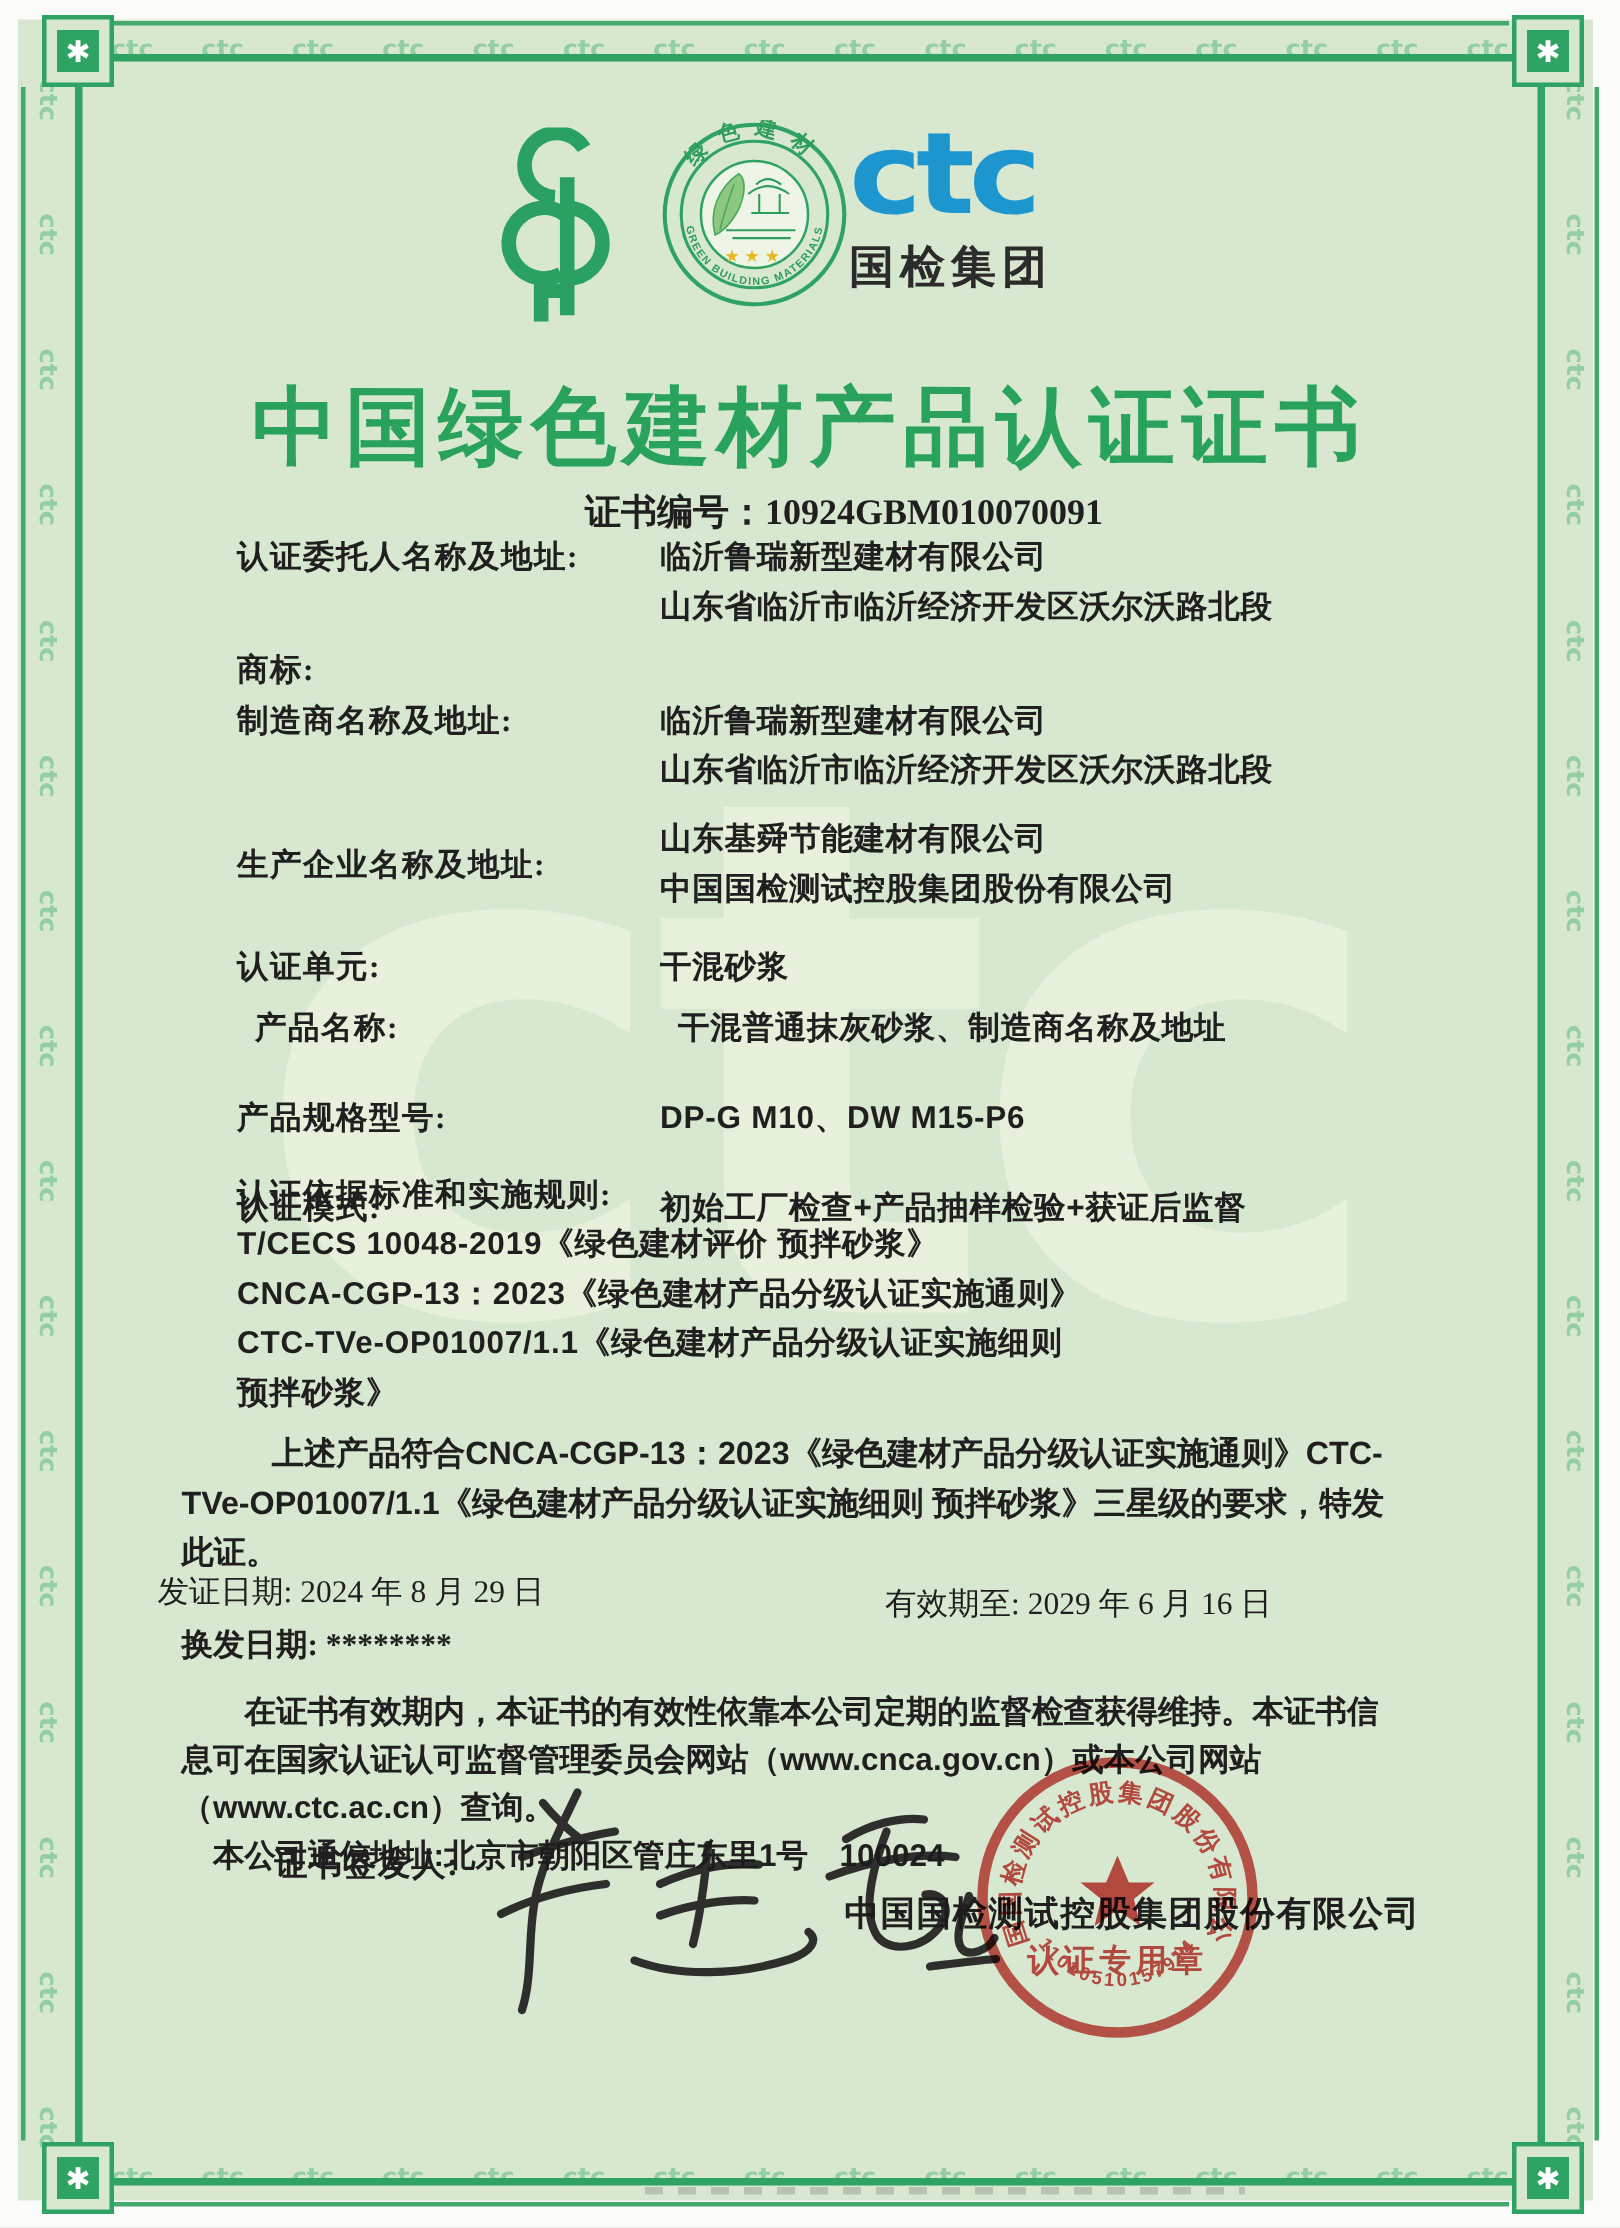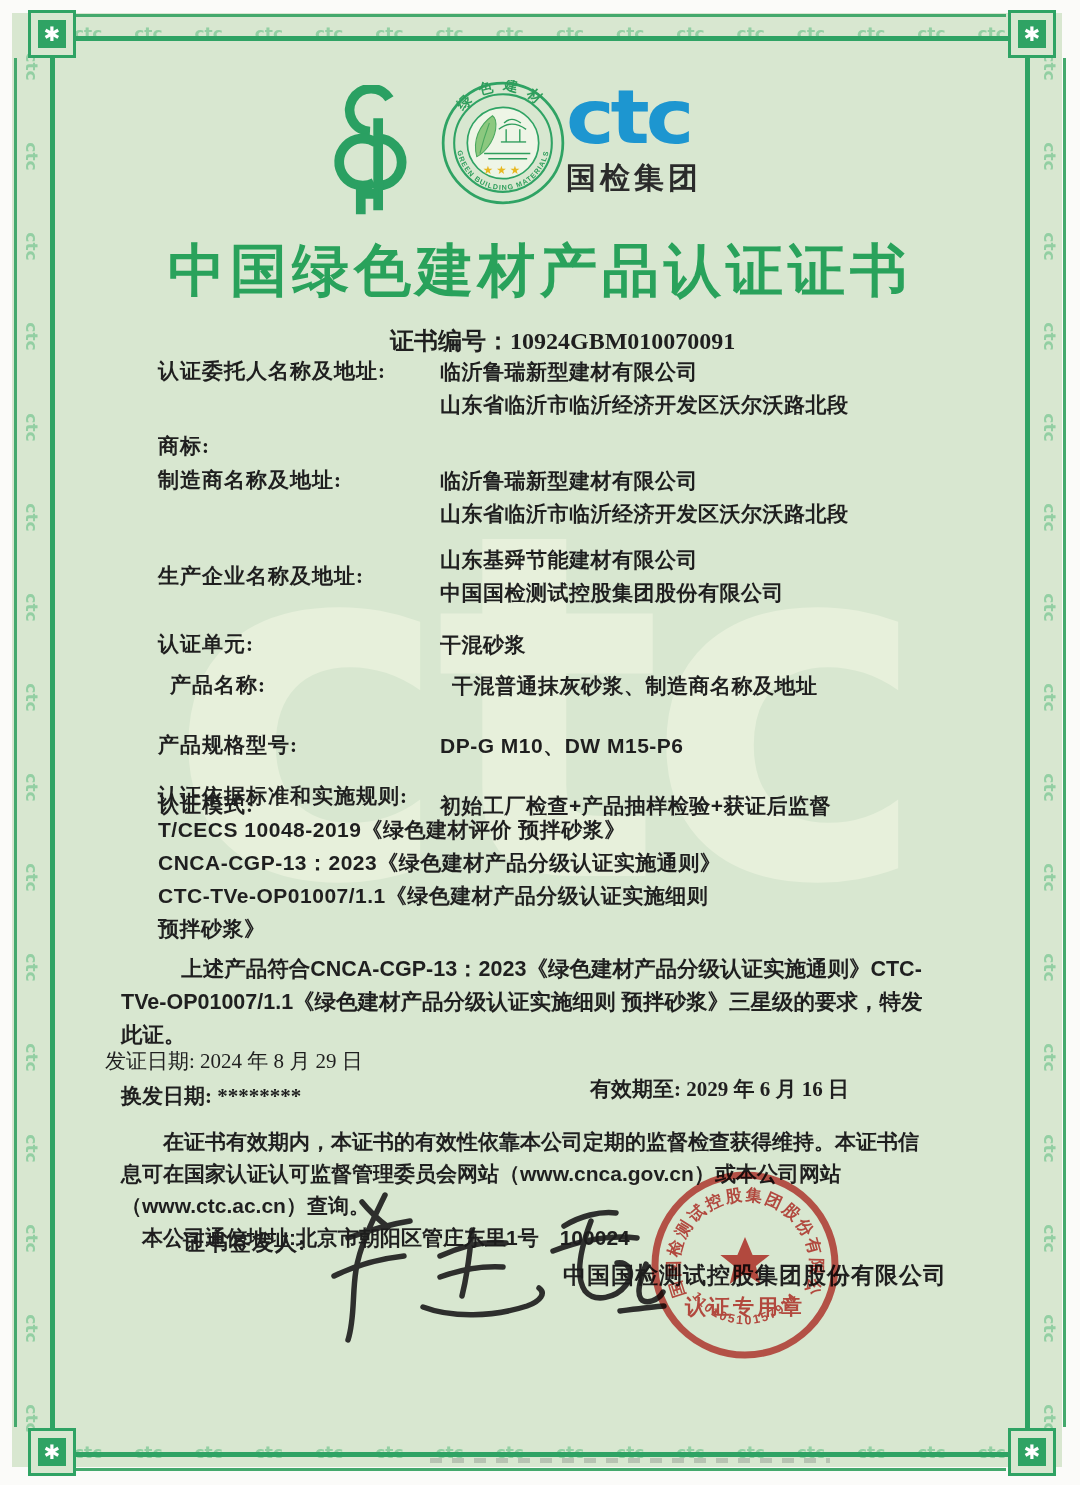--- a/index.html
+++ b/index.html
@@ -32,36 +32,36 @@
   
   .logo-gp{position:absolute;left:325px;top:85px;z-index:2;}
   .logo-badge{position:absolute;left:440px;top:80px;z-index:2;}
   .logo-ctc{position:absolute;left:566px;top:78px;z-index:2;width:190px;text-align:left;}
   .ctc-word{font-family:"DejaVu Sans",sans-serif;font-weight:900;font-size:82px;line-height:.95;
             color:#1d96d0;letter-spacing:-4px;transform:scaleY(.92);display:inline-block;}
   .ctc-name{font-family:"Liberation Sans",sans-serif;font-weight:700;font-size:30px;color:#2b2b2b;
             letter-spacing:4px;margin-top:2px;}
 
   
-  .title{position:absolute;left:0;top:233px;width:100%;text-align:center;z-index:2;
+  .title{position:absolute;left:0;top:247px;width:100%;text-align:center;z-index:2;
          font-size:57px;font-weight:700;color:#29a25b;letter-spacing:5px;}
   .certno{position:absolute;left:390px;top:325px;z-index:2;font-size:24px;font-weight:700;}
 
   
   .row{position:absolute;left:158px;z-index:2;font-size:21px;font-weight:700;line-height:33px;display:flex;}
   .row .lbl{width:282px;flex:none;letter-spacing:1px;}
   .row .vals{font-family:"Liberation Sans","Liberation Serif",sans-serif;letter-spacing:.5px;}
   .r0{top:355px;} .r1{top:430px;} .r2{top:464px;} .r3{top:543px;align-items:center;} .r4{top:628px;}
   .r5{top:669px;margin-left:12px;} .r6{top:729px;} .r7{top:789px;} .r8{top:780px;flex-direction:column;}
 
   .statement{position:absolute;left:121px;top:953px;width:812px;z-index:2;font-size:21.5px;
              font-weight:700;line-height:33px;text-indent:2.8em;
              font-family:"Liberation Sans","Liberation Serif",sans-serif;}
   .date-issue{position:absolute;left:105px;top:1047px;z-index:2;font-size:21px;font-weight:400;}
-  .date-valid{position:absolute;left:590px;top:1055px;z-index:2;font-size:21px;font-weight:700;margin-top:20px;}
+  .date-valid{position:absolute;left:590px;top:1055px;z-index:2;font-size:21px;font-weight:400;}
   .date-reissue{position:absolute;left:121px;top:1082px;z-index:2;font-size:21px;font-weight:700;}
 
   .notice{position:absolute;left:121px;top:1126px;width:818px;z-index:2;font-size:21px;font-weight:700;
           line-height:32px;font-family:"Liberation Sans","Liberation Serif",sans-serif;}
   .notice .p1{text-indent:2em;margin:0;}
   .notice .p2{text-indent:1em;margin:0;}
 
   .issuer-label{position:absolute;left:183px;top:1228px;z-index:2;font-size:22px;font-weight:700;letter-spacing:1px;}
   .issuer-company{position:absolute;left:563px;top:1260px;z-index:2;font-size:23px;font-weight:700;letter-spacing:1px;}
   .signature{position:absolute;left:290px;top:1180px;z-index:4;}

